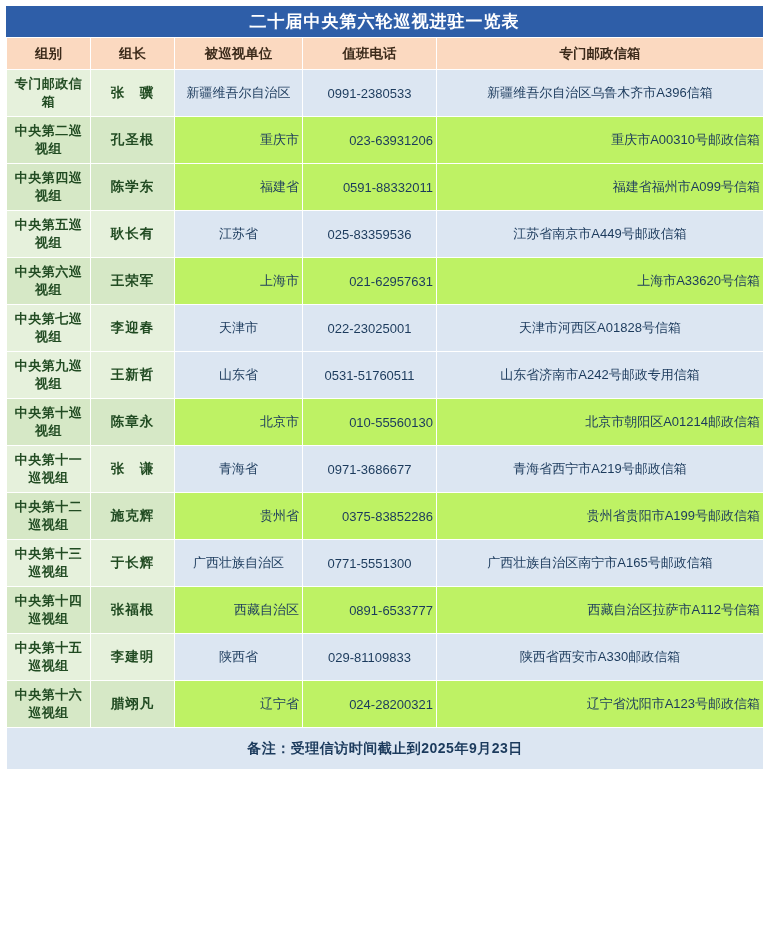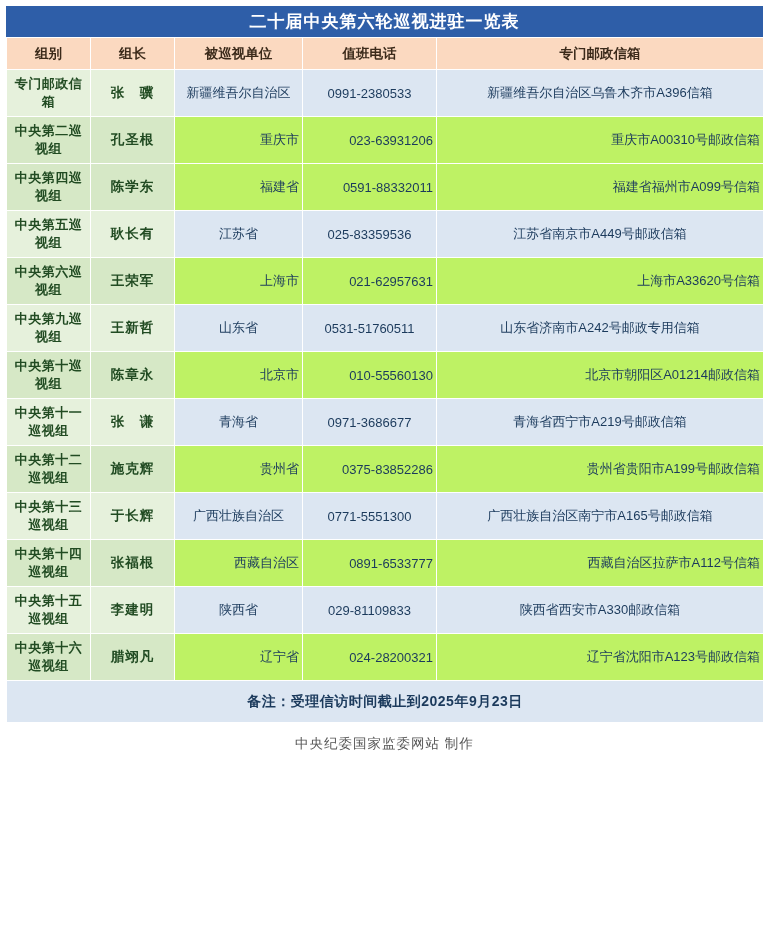--- a/index.html
+++ b/index.html
@@ -167,20 +167,27 @@
       </tr>
 
       <tr>
         <td class="col-group green-b">中央第六巡视组</td>
         <td class="col-leader green-b">王荣军</td>
         <td class="cell-blue-b">上海市</td>
         <td class="cell-blue-b">021-62957631</td>
         <td class="cell-blue-b">上海市A33620号信箱</td>
       </tr>
 
+      <tr>
+        <td class="col-group green-a">中央第七巡视组</td>
+        <td class="col-leader green-a">李迎春</td>
+        <td class="cell-blue-a">天津市</td>
+        <td class="cell-blue-a">022-23025001</td>
+        <td class="cell-blue-a">天津市河西区A01828号信箱</td>
+      </tr>
 
 
       <tr>
         <td class="col-group green-a">中央第九巡视组</td>
         <td class="col-leader green-a">王新哲</td>
         <td class="cell-blue-a">山东省</td>
         <td class="cell-blue-a">0531-51760511</td>
         <td class="cell-blue-a">山东省济南市A242号邮政专用信箱</td>
       </tr>
 
@@ -240,14 +247,13 @@
         <td class="cell-blue-b">辽宁省沈阳市A123号邮政信箱</td>
       </tr>
 
       <tr class="note-row">
         <td colspan="5">备注：受理信访时间截止到2025年9月23日</td>
       </tr>
 
     </tbody>
   </table>
 
-  <div class="footer">中央纪委国家监委网站 制作</div>
 </div>
 
 </body></html>

